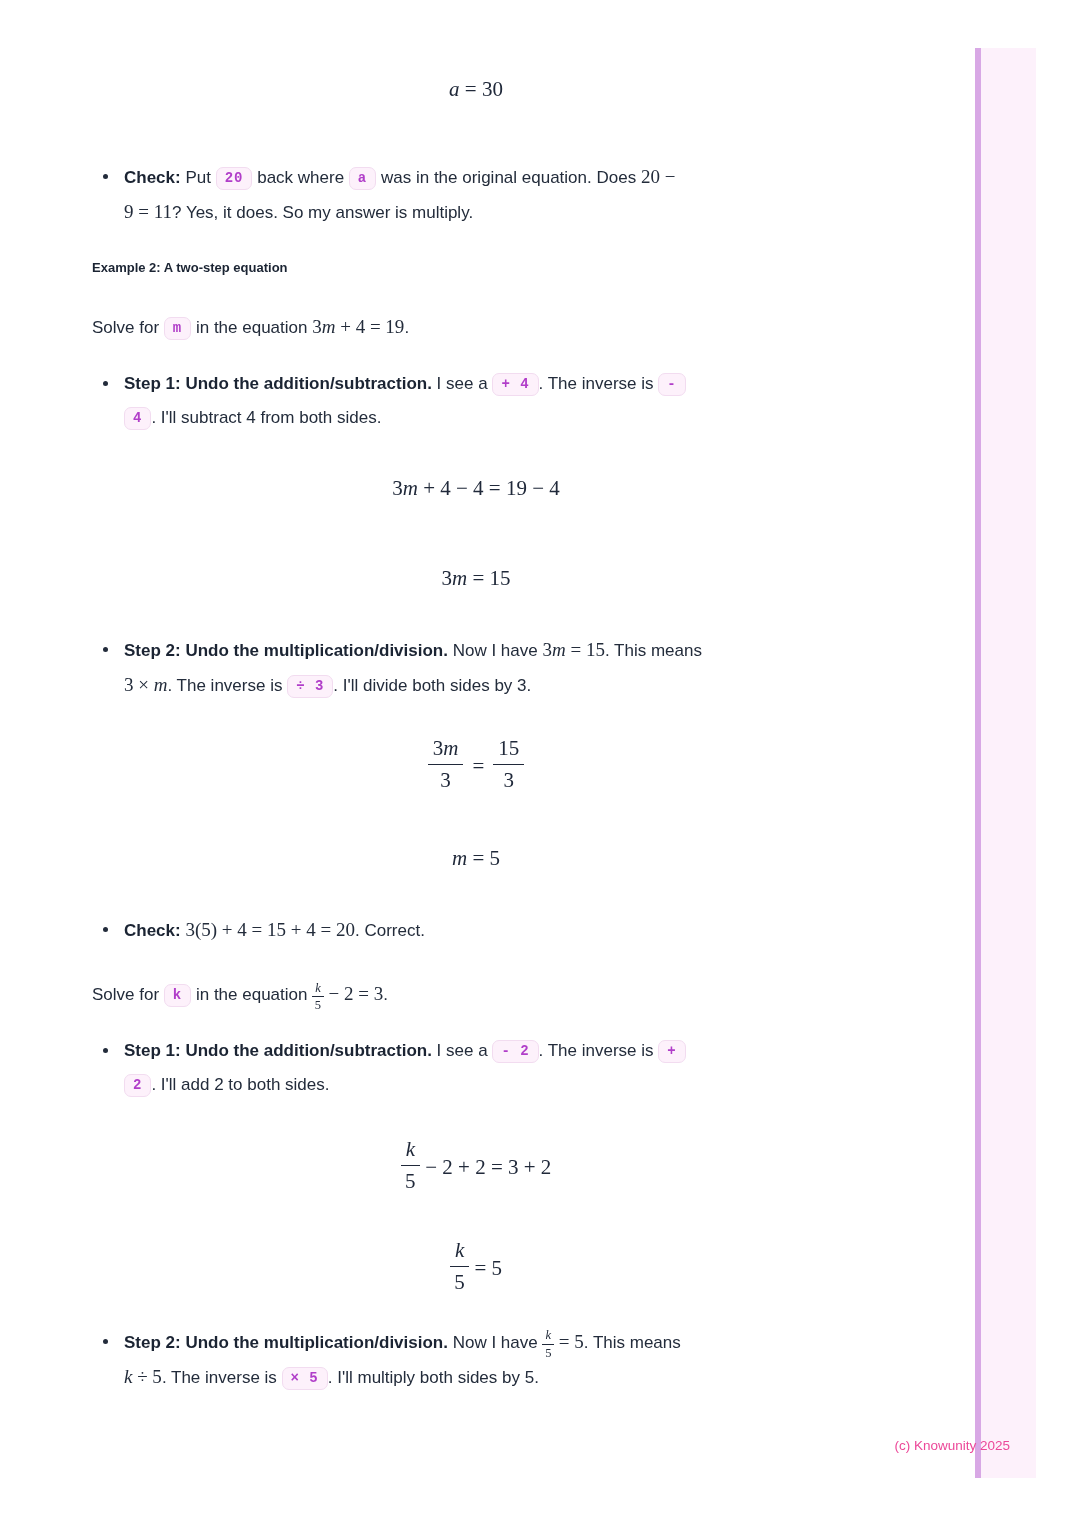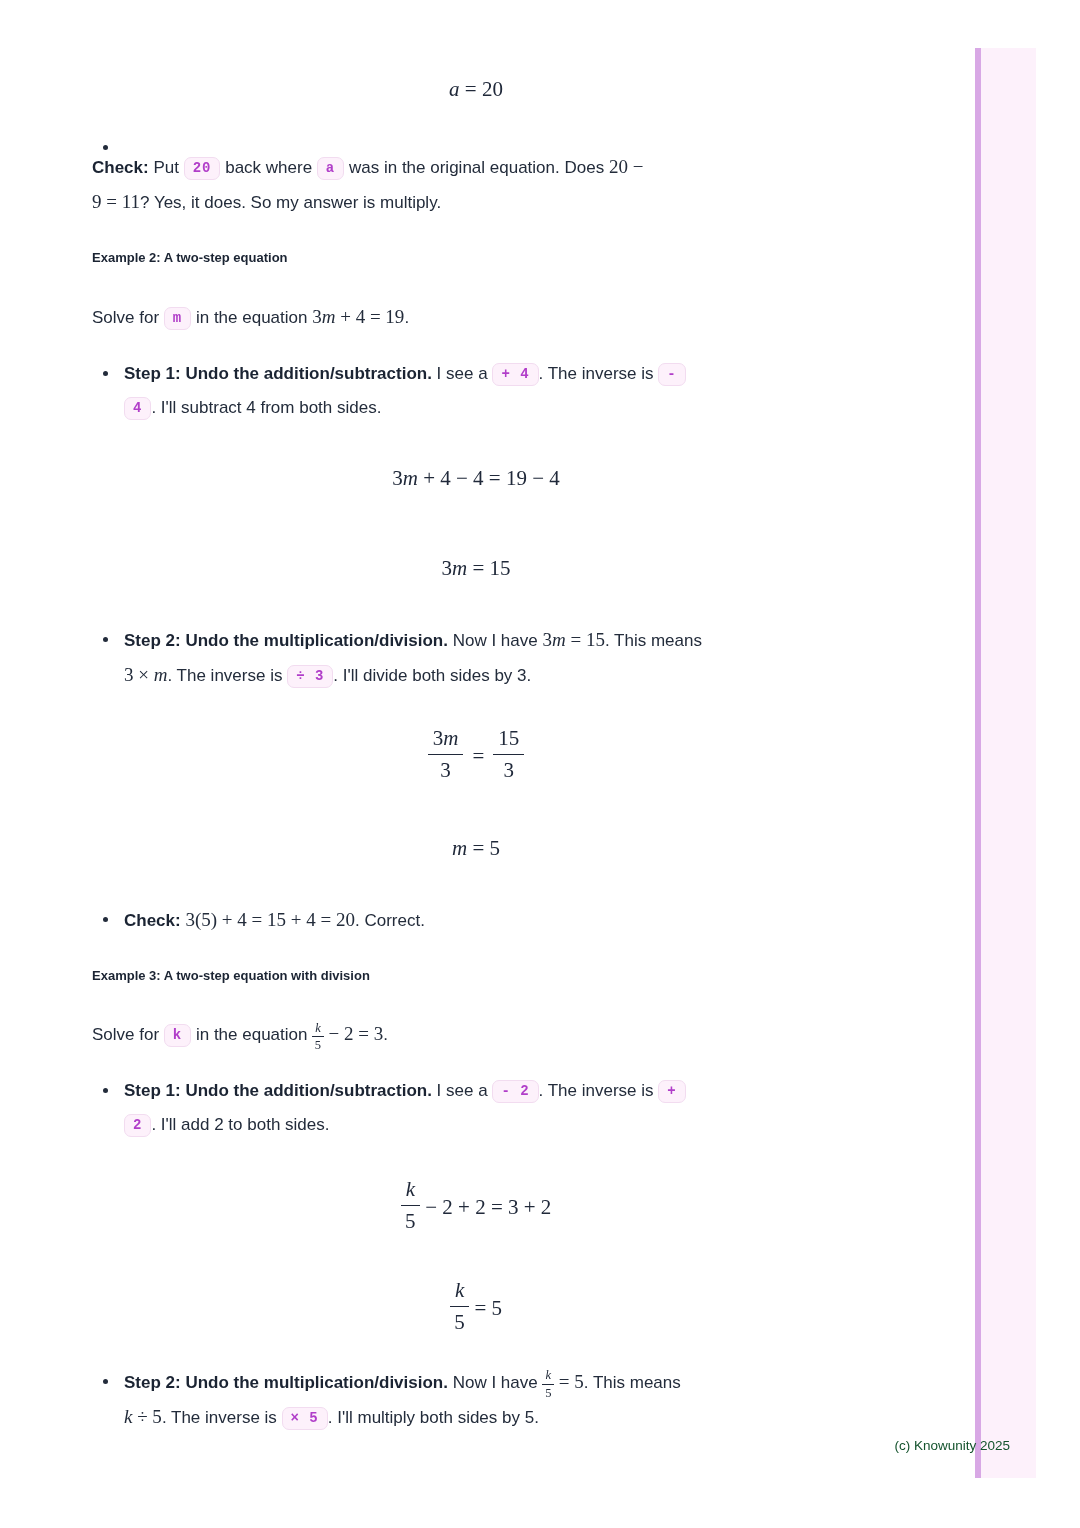--- a/index.html
+++ b/index.html
@@ -7,21 +7,21 @@
   body {
     width:1080px; height:1528px; position:relative; overflow:hidden;
     font-family:"Liberation Sans", sans-serif; color:#232c3b;
   }
   .side-bar {
     position:absolute; left:975px; top:48px; width:61px; height:1430px;
     background:#fdf1fb; border-left:6px solid #d8a8e5; z-index:1;
   }
   .footer {
     position:absolute; right:70px; top:1438px; z-index:2;
-    font-size:13.5px; color:#14532d;
+    font-size:13.5px; color:#ec4899;
   }
   .content { position:absolute; left:92px; top:0; width:768px; padding-top:74px; z-index:2; }
 
   .para  { font-size:17px; line-height:34px; }
   .heading { font-size:13px; font-weight:bold; line-height:24px; color:#1b2433; }
 
   .bullet { display:flex; }
   .bullet .dot { width:32px; flex:none; }
   .bullet .dot::before {
     content:""; display:block; width:5px; height:5px; border-radius:50%;
@@ -52,21 +52,21 @@
   .eqsign { display:inline-block; margin:0 9px; }
 
   .ifrac {
     display:inline-block; vertical-align:-9px; text-align:center;
     font-family:"Liberation Serif", serif; font-size:12.5px; line-height:1;
   }
   .ifrac .fr-top { display:block; padding:0 3px 2px; border-bottom:1px solid #20293a; }
   .ifrac .fr-bot { display:block; padding-top:2px; }
 
   
-  .mt-check1 { margin-top:27px;flex-direction:column; }
+  .mt-check1 { margin-top:56px; }
   .mt-h2     { margin-top:26px; }
   .mt-solve2 { margin-top:30px; }
   .mt-s1e2   { margin-top:22px; }
   .mt-eqsub  { margin-top:38px; }
   .mt-eq15   { margin-top:60px; }
   .mt-s2e2   { margin-top:40px; }
   .mt-eqfr   { margin-top:34px; }
   .mt-eqm5   { margin-top:51px; }
   .mt-check2 { margin-top:40px; }
   .mt-h3     { margin-top:26px; }
@@ -77,21 +77,21 @@
   .mt-s2e3   { margin-top:30px; }
 </style>
 </head>
 <body>
 
 <div class="side-bar"></div>
 <div class="footer">(c) Knowunity 2025</div>
 
 <div class="content">
 
-  <div class="eq"><span class="mvar">a</span><span> = 20</span></div>
+  <div class="eq"><span class="mvar">a</span><span> = 30</span></div>
 
   <div class="bullet mt-check1">
     <span class="dot"></span>
     <div class="btxt"><span class="lbl">Check:</span><span> Put </span><span class="chip">20</span><span> back where </span><span class="chip">a</span><span> was in the original equation. Does </span><span class="math">20 −</span><br><span class="math">9 = 11</span><span>? Yes, it does. So my answer is multiply.</span></div>
   </div>
 
   <div class="heading mt-h2">Example 2: A two-step equation</div>
 
   <p class="para mt-solve2"><span>Solve for </span><span class="chip">m</span><span> in the equation </span><span class="math"><span>3</span><span class="mvar">m</span><span> + 4 = 19</span></span><span>.</span></p>
 
@@ -113,21 +113,20 @@
     <span class="dfrac"><span class="fr-top"><span>3</span><span class="mvar">m</span></span><span class="fr-bot">3</span></span><span class="eqsign">=</span><span class="dfrac"><span class="fr-top">15</span><span class="fr-bot">3</span></span>
   </div>
 
   <div class="eq mt-eqm5"><span class="mvar">m</span><span> = 5</span></div>
 
   <div class="bullet mt-check2">
     <span class="dot"></span>
     <div class="btxt"><span class="lbl">Check:</span><span class="math"> 3(5) + 4 = 15 + 4 = 20</span><span>. Correct.</span></div>
   </div>
 
-  <div class="heading mt-h3">Example 3: A two-step equation with division</div>
 
   <p class="para mt-solve3"><span>Solve for </span><span class="chip">k</span><span> in the equation </span><span class="ifrac"><span class="fr-top mvar">k</span><span class="fr-bot">5</span></span><span class="math"> − 2 = 3</span><span>.</span></p>
 
   <div class="bullet mt-s1e3">
     <span class="dot"></span>
     <div class="btxt"><span class="lbl">Step 1: Undo the addition/subtraction.</span><span> I see a </span><span class="chip">- 2</span><span>. The inverse is </span><span class="chip">+</span><br><span class="chip">2</span><span>. I'll add 2 to both sides.</span></div>
   </div>
 
   <div class="eq mt-eqadd">
     <span class="dfrac"><span class="fr-top mvar">k</span><span class="fr-bot">5</span></span><span> − 2 + 2 = 3 + 2</span>

